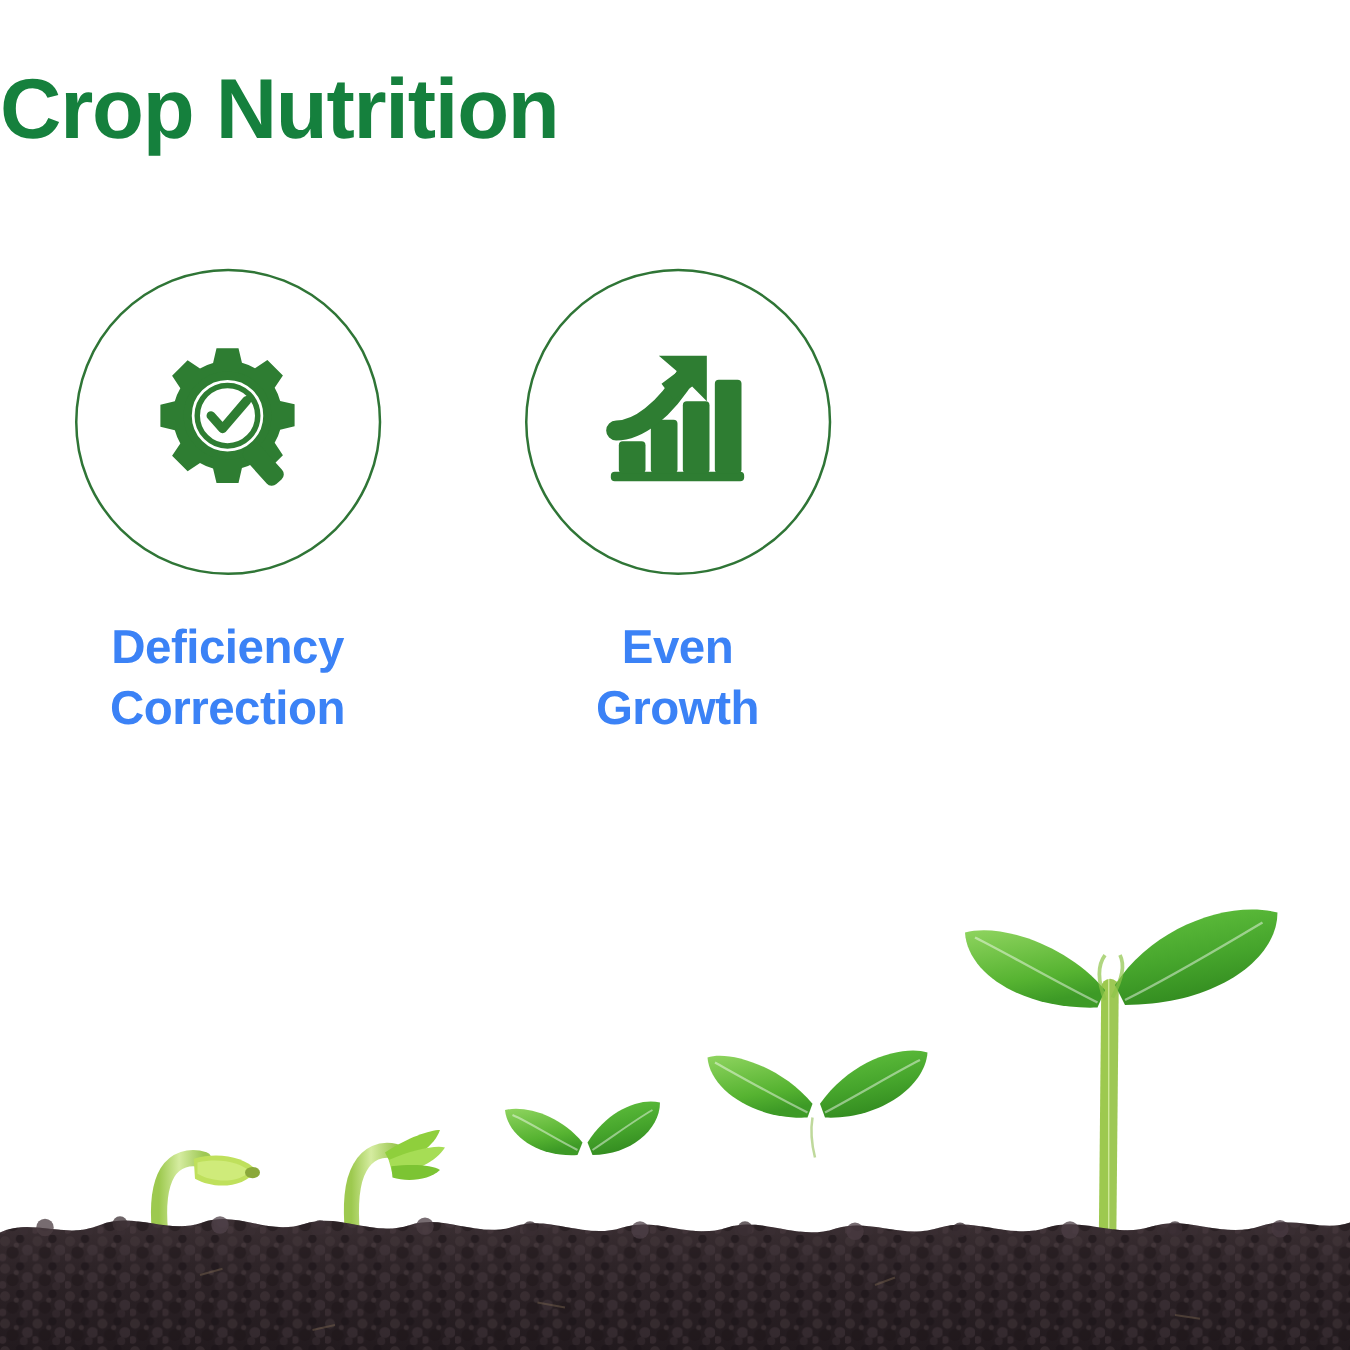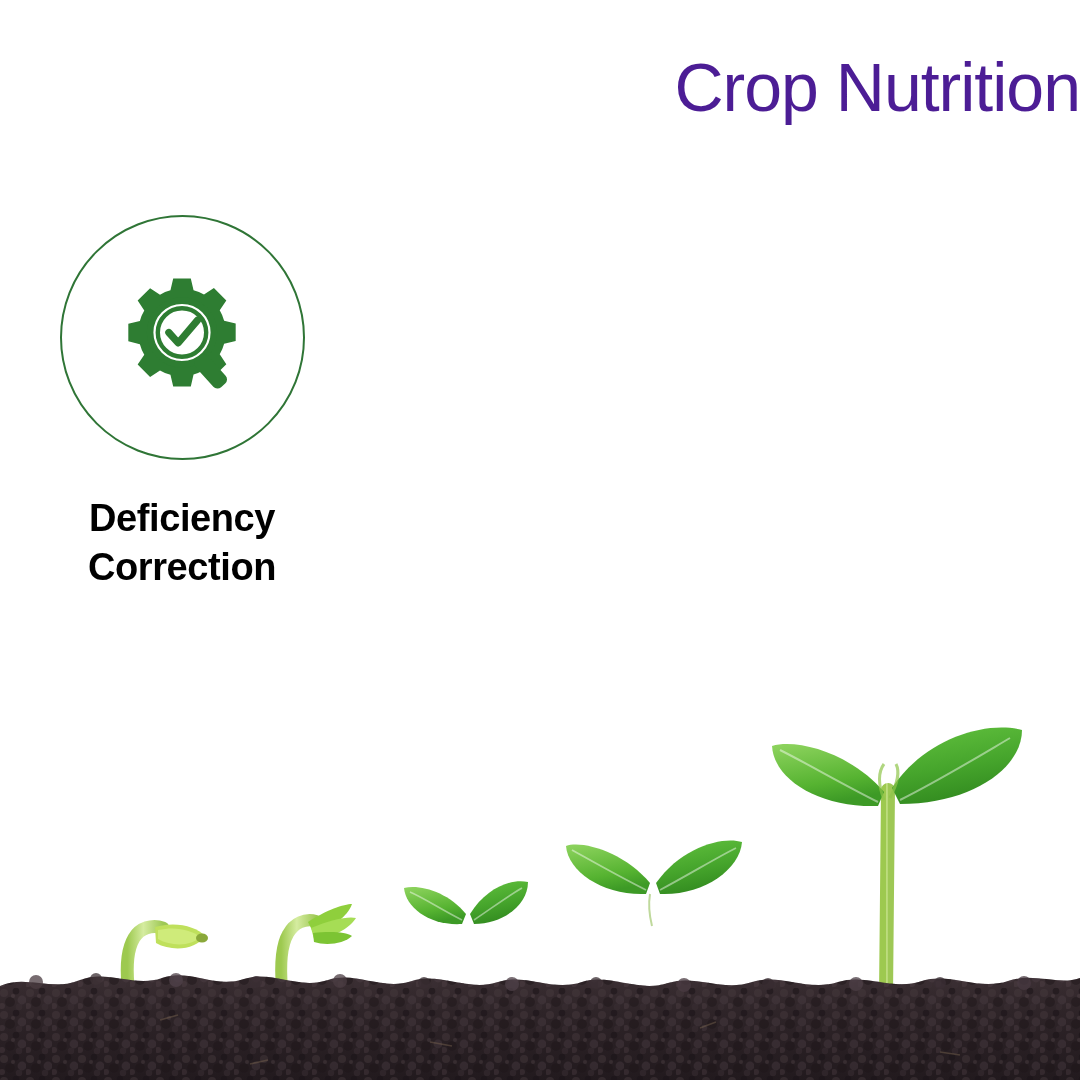--- a/index.html
+++ b/index.html
@@ -9,25 +9,25 @@
     font-family:"Liberation Sans", sans-serif;
     overflow:hidden;
     position:relative;
   }
   .page{position:absolute;inset:0;background:#ffffff;}
 
   
   .title{
     position:absolute;
     top:52px;left:0;right:0;
-    text-align:right;
+    text-align:left;
     font-size:68px;
-    font-weight:normal;
+    font-weight:bold;
     letter-spacing:-1px;
-    color:#4c1d95;
+    color:#15803d;
     line-height:1.05;
   }
 
   
   .features{
     position:absolute;
     top:215px;left:0;right:0;
     height:420px;
   }
   .feature{
@@ -48,21 +48,21 @@
     display:flex;align-items:center;justify-content:center;
     background:#ffffff;
     box-sizing:border-box;
   }
   .circle svg{display:block;}
 
   .feature-label{
     margin-top:34px;
     font-size:38px;
     font-weight:bold;
-    color:#000000;
+    color:#3b82f6;
     line-height:1.28;
     letter-spacing:-0.4px;
     white-space:pre-line;
   }
 
   
   .photo{
     position:absolute;
     left:0;right:0;bottom:0;
     height:400px;
@@ -92,20 +92,39 @@
               <path d="M48 55 l8.5 9.5 L74 44" fill="none" stroke="#2e7d32" stroke-width="6.5" stroke-linecap="round" stroke-linejoin="round"></path>
               <rect x="78" y="74" width="15" height="34" rx="5" transform="rotate(-42 85 90)"></rect>
             </g>
           </svg>
         </span>
       </div>
       <div class="feature-label">Deficiency
 Correction</div>
     </div>
 
+    <div class="feature f2">
+      <div class="circle">
+        <span>
+          <svg width="128" height="128" viewBox="0 0 120 120">
+            <g fill="#2e7d32">
+              <rect x="10" y="97" width="100" height="7" rx="3"></rect>
+              <rect x="16" y="74" width="20" height="24" rx="3"></rect>
+              <rect x="40" y="58" width="20" height="40" rx="3"></rect>
+              <rect x="64" y="44" width="20" height="54" rx="3"></rect>
+              <rect x="88" y="28" width="20" height="70" rx="3"></rect>
+              <path d="M14 66 C30 66 50 52 68 22" fill="none" stroke="#2e7d32" stroke-width="15" stroke-linecap="round"></path>
+              <path d="M46 10 h36 v34 l-11 -11 -14 10 -9 -12 12 -9 Z"></path>
+            </g>
+          </svg>
+        </span>
+      </div>
+      <div class="feature-label">Even
+Growth</div>
+    </div>
 
 
   </div>
 
   <div class="photo">
     <svg viewBox="0 0 1080 400" preserveAspectRatio="none">
       <defs>
         <linearGradient id="soilGrad" x1="0" y1="0" x2="0" y2="1">
           <stop offset="0%" stop-color="#3b2f33"></stop>
           <stop offset="35%" stop-color="#2e2428"></stop>

